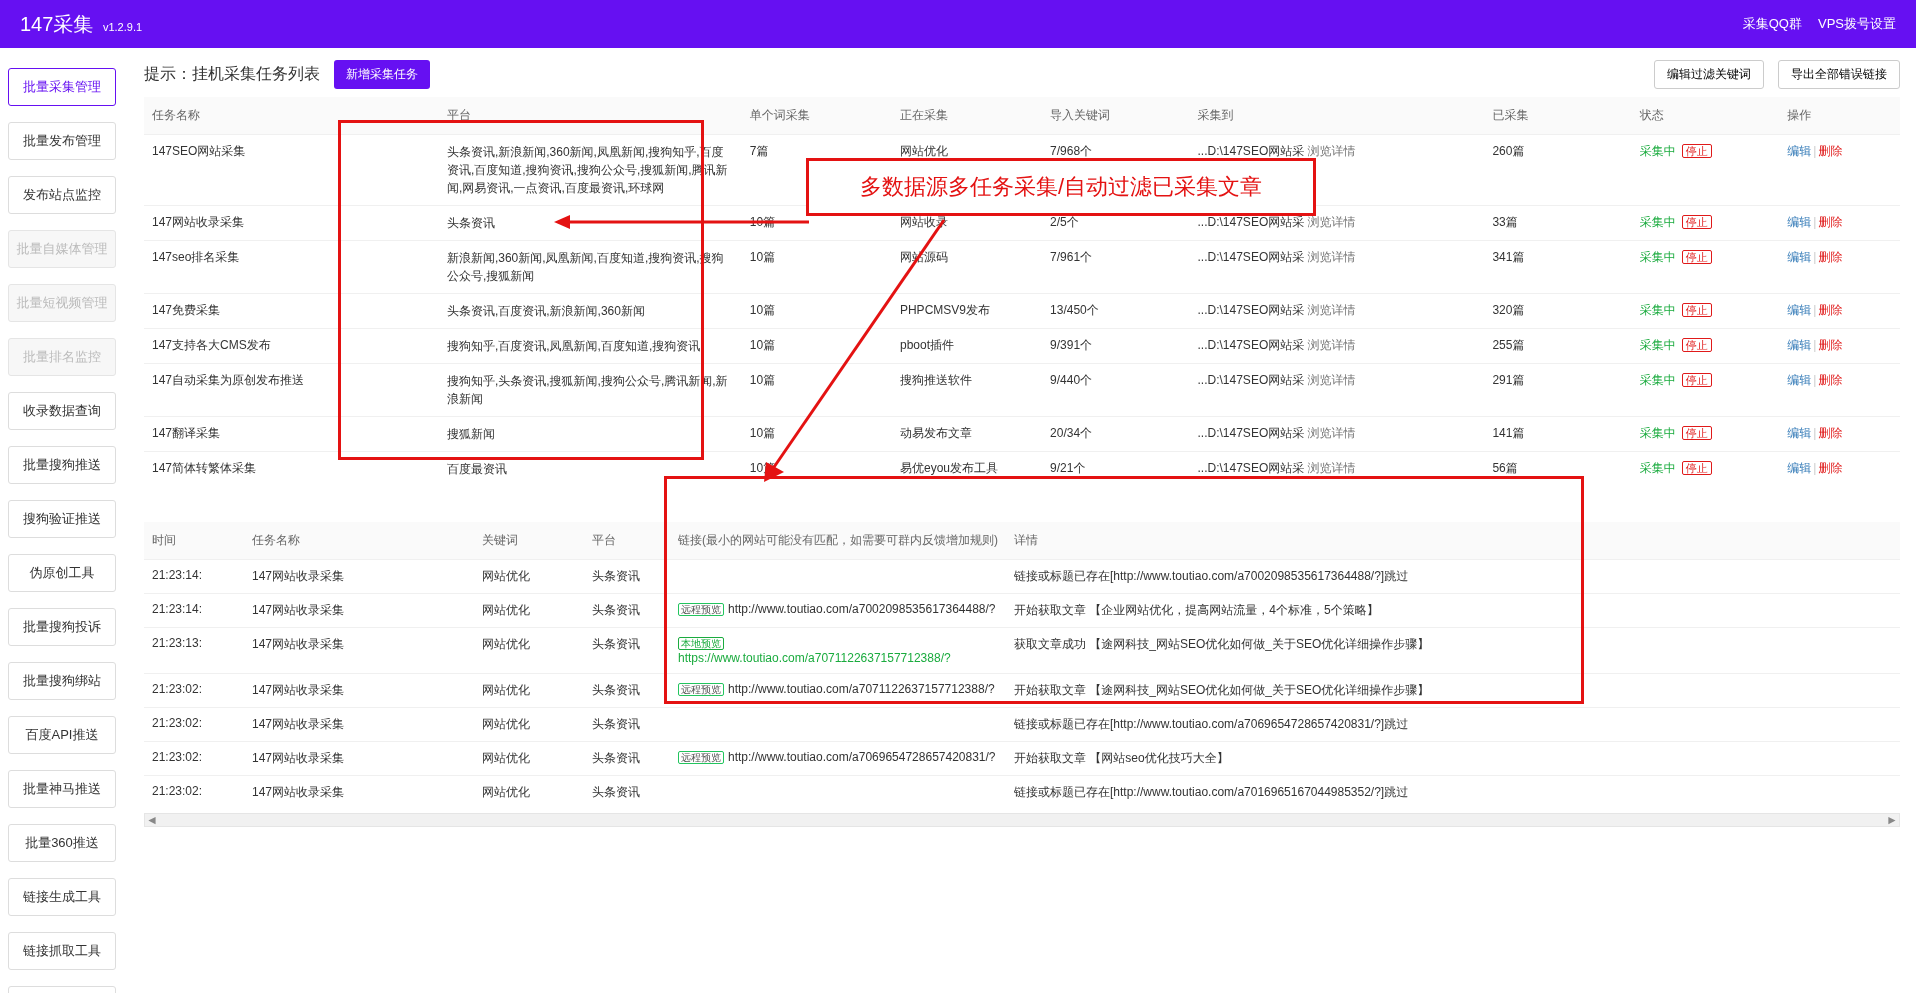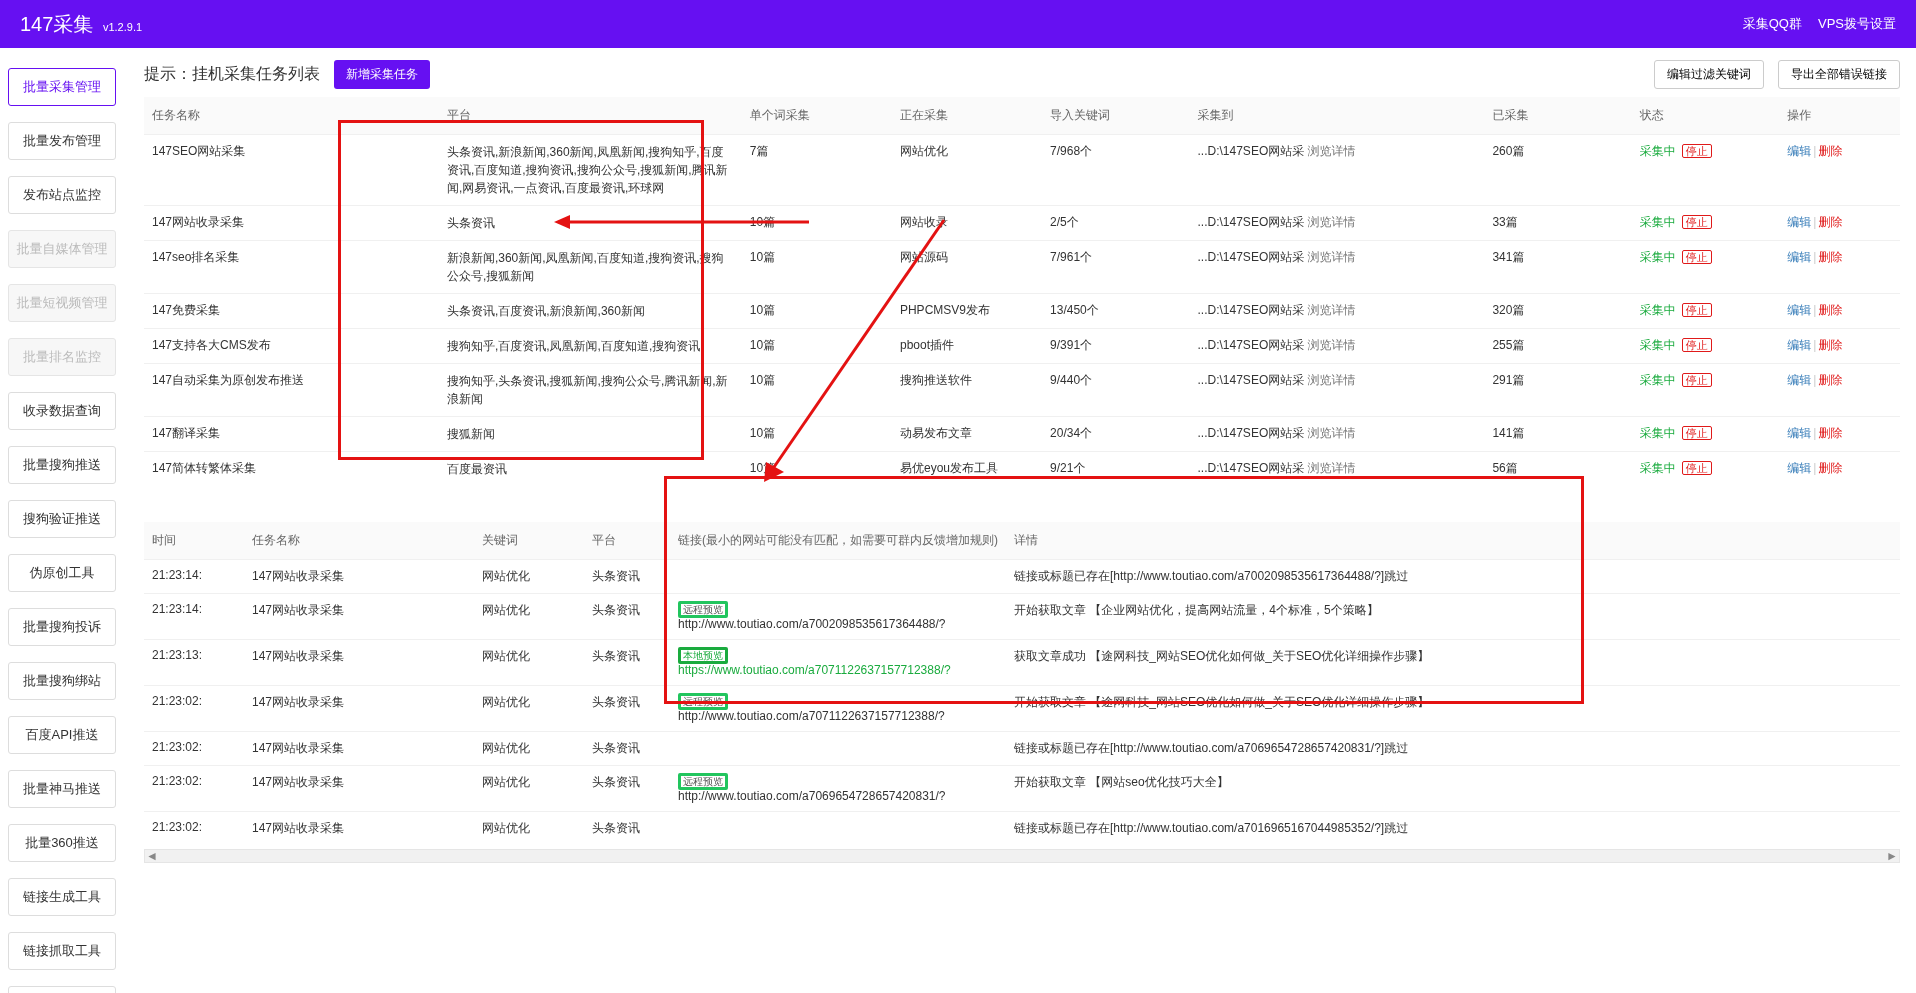--- a/index.html
+++ b/index.html
@@ -38,21 +38,21 @@
 .task-table td.platform { max-width: 220px; line-height: 1.5; }
 .link-green { color: #737373; cursor: pointer; }
 .st-badge { color: #1aab3e; margin-right: 6px; }
 .st-stop { color: #e01a1a; border: 1px solid #e01a1a; padding: 0 3px; font-size: 11px; border-radius: 2px; cursor: pointer; }
 .op a { color: #337ab7; cursor: pointer; }
 .op .sep { color: #ccc; margin: 0 2px; }
 .op .del { color: #e01a1a; }
 
 
 .log-table { margin-top: 36px; }
-.remote-tag { border: 3px solid #22c55e; font-size: 10px; padding: 0 2px; margin-right: 4px; color: #555; border-radius: 2px; }
+.remote-tag { border: 1px solid #22c55e; font-size: 10px; padding: 0 2px; margin-right: 4px; color: #555; border-radius: 2px; }
 .remote-tag.loc { border-color: #1aab3e; color: #1aab3e; }
 .url-green { color: #1aab3e; }
 
 
 .anno { position: absolute; border: 3px solid #e41212; pointer-events: none; z-index: 50; }
 .anno1 { left: 214px; top: 72px; width: 366px; height: 340px; }
 .anno2 { left: 682px; top: 110px; width: 510px; height: 58px; background: #fff; display:flex; align-items:center; justify-content:center; }
 .anno2 span { color: #e41212; font-size: 22px; font-weight: 500; pointer-events:none; }
 .anno3 { left: 540px; top: 428px; width: 920px; height: 228px; }
 .arrow { position: absolute; z-index: 49; pointer-events: none; }
@@ -283,20 +283,23 @@
           </tr>
         </tbody>
     </table>
 
     <div class="scrollbar">
       <div class="thumb-l">◄</div>
       <div class="thumb-r">►</div>
     </div>
 
     <div class="anno anno1"></div>
+    <div class="anno anno2">
+      <span>多数据源多任务采集/自动过滤已采集文章</span>
+    </div>
     <div class="anno anno3"></div>
     <svg class="arrow" style="left:430px; top:164px;" width="260" height="20">
       <line x1="255" y1="10" x2="12" y2="10" stroke="#e41212" stroke-width="3"></line>
       <polygon points="0,10 16,3 16,17" fill="#e41212"></polygon>
     </svg>
     <svg class="arrow" style="left:630px; top:168px;" width="200" height="270">
       <line x1="190" y1="4" x2="18" y2="254" stroke="#e41212" stroke-width="3"></line>
       <polygon points="10,266 12,246 30,256" fill="#e41212"></polygon>
     </svg>
 

